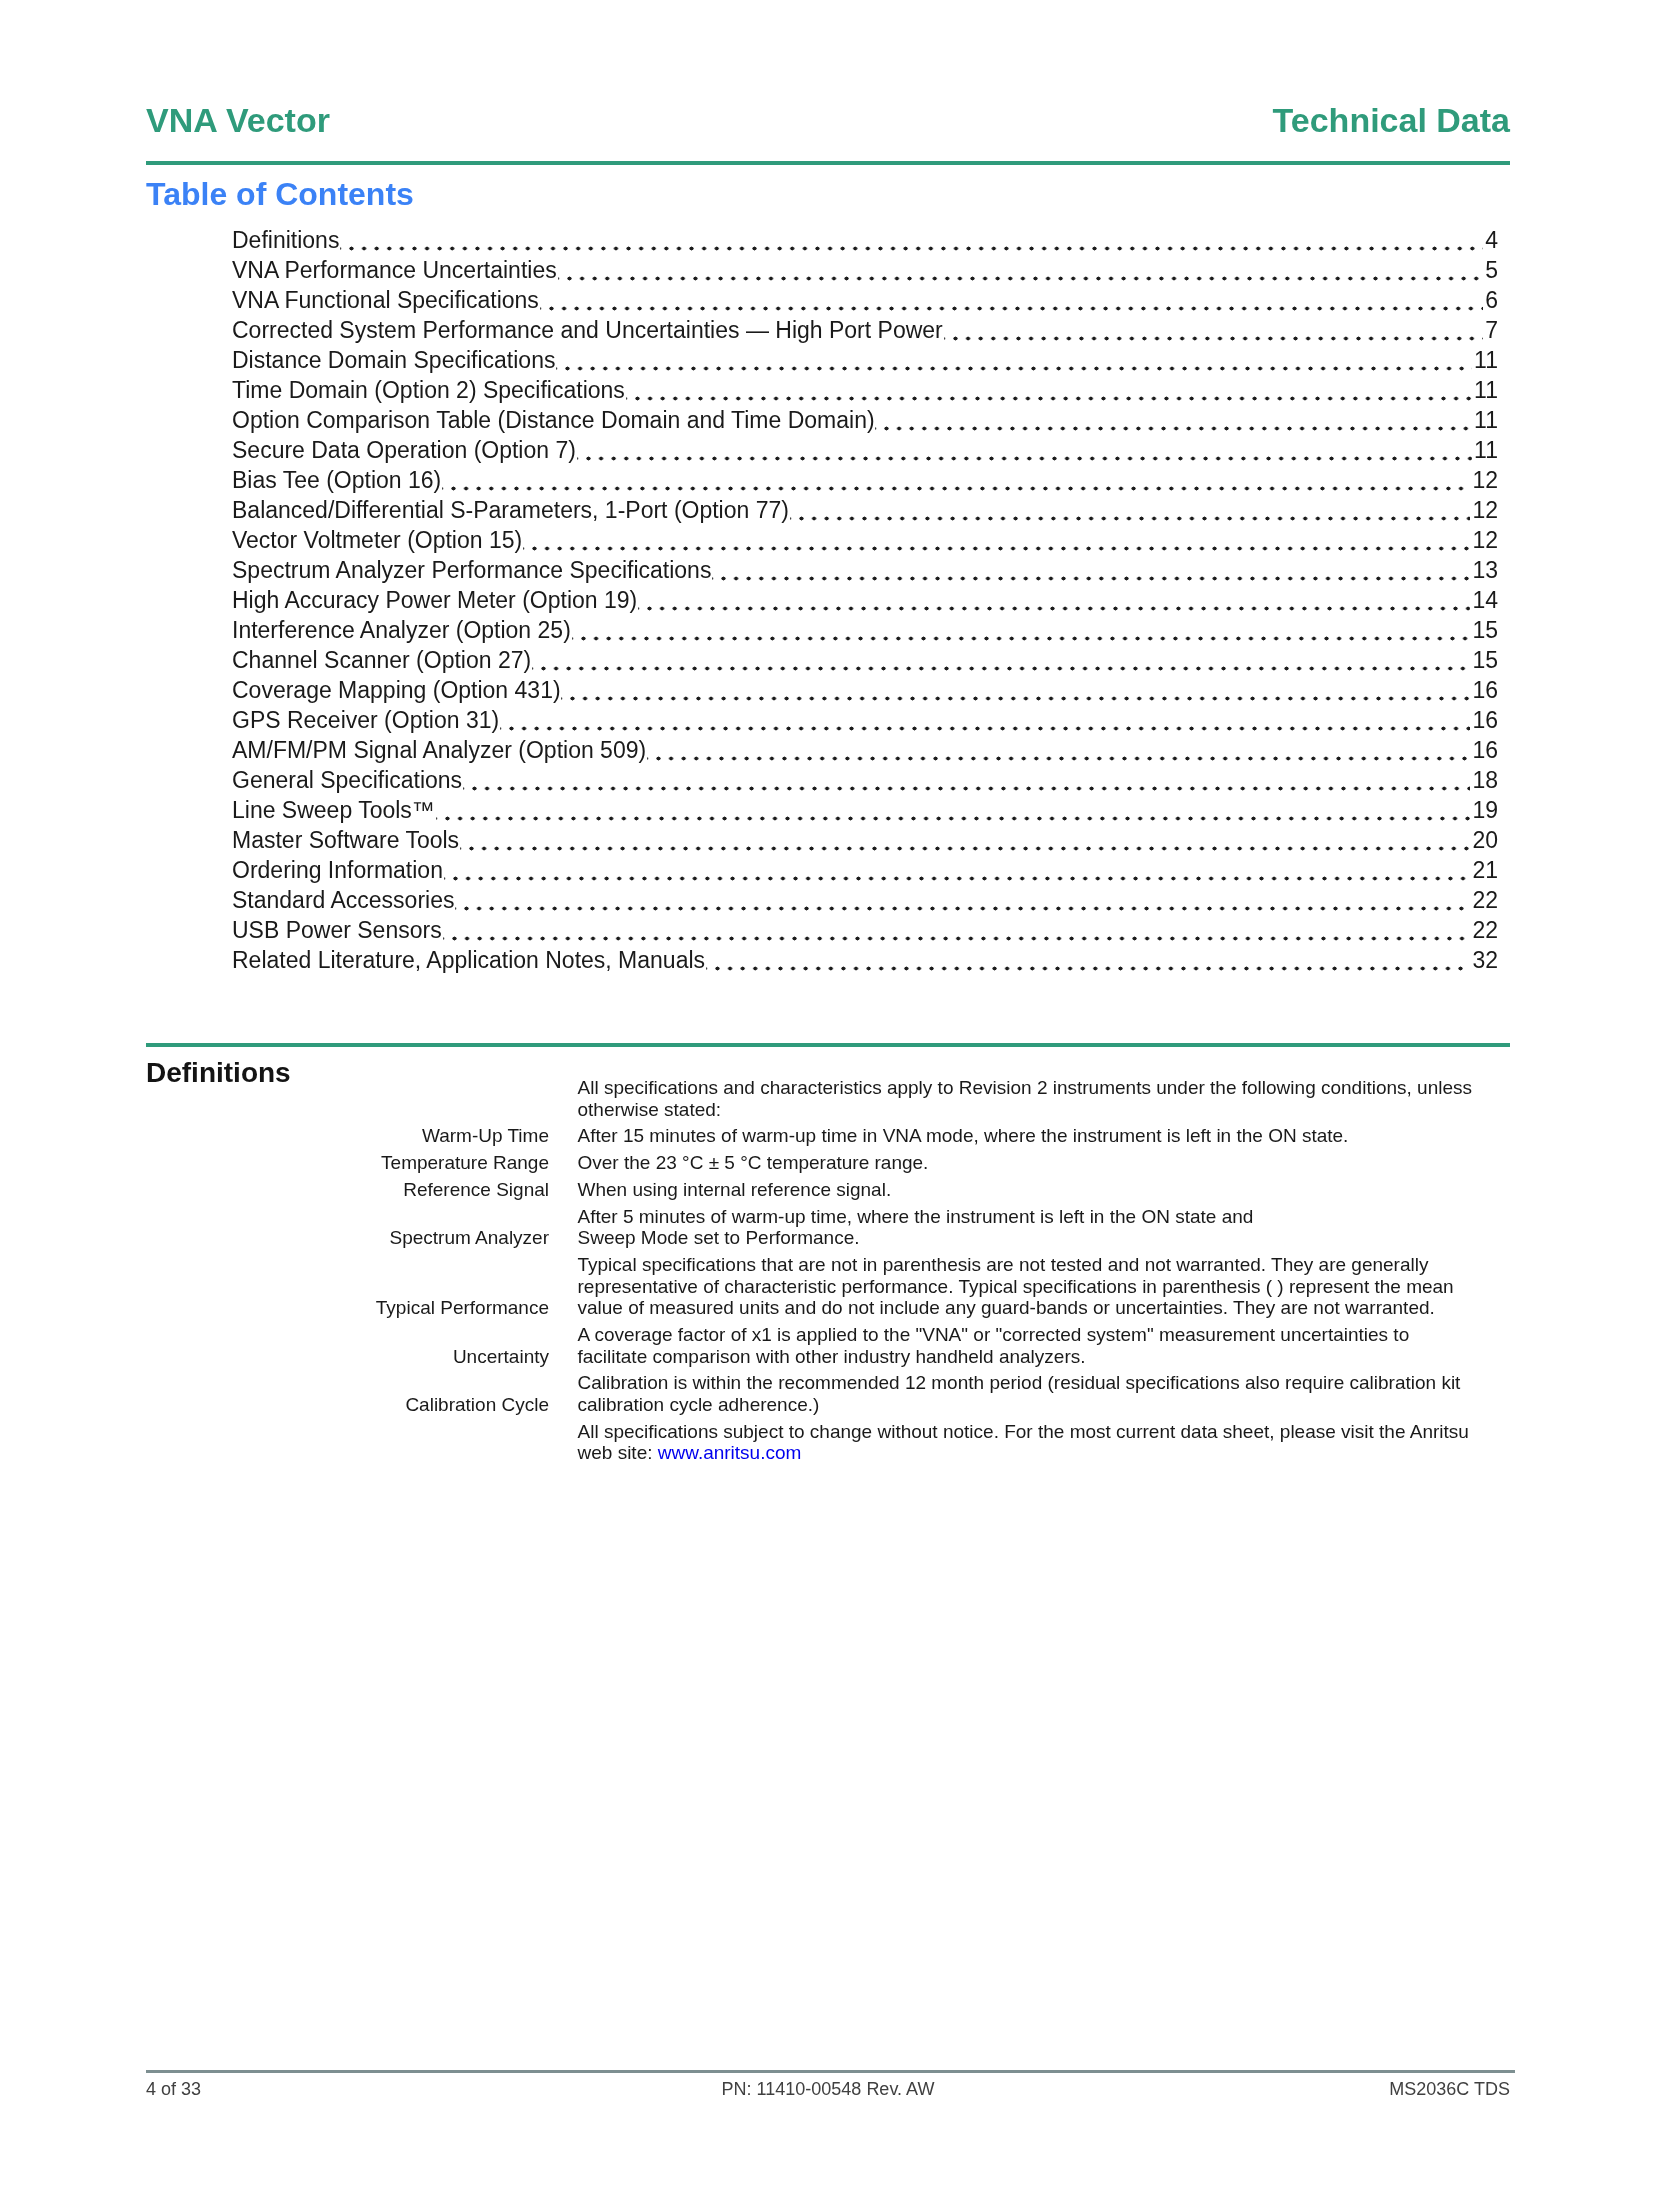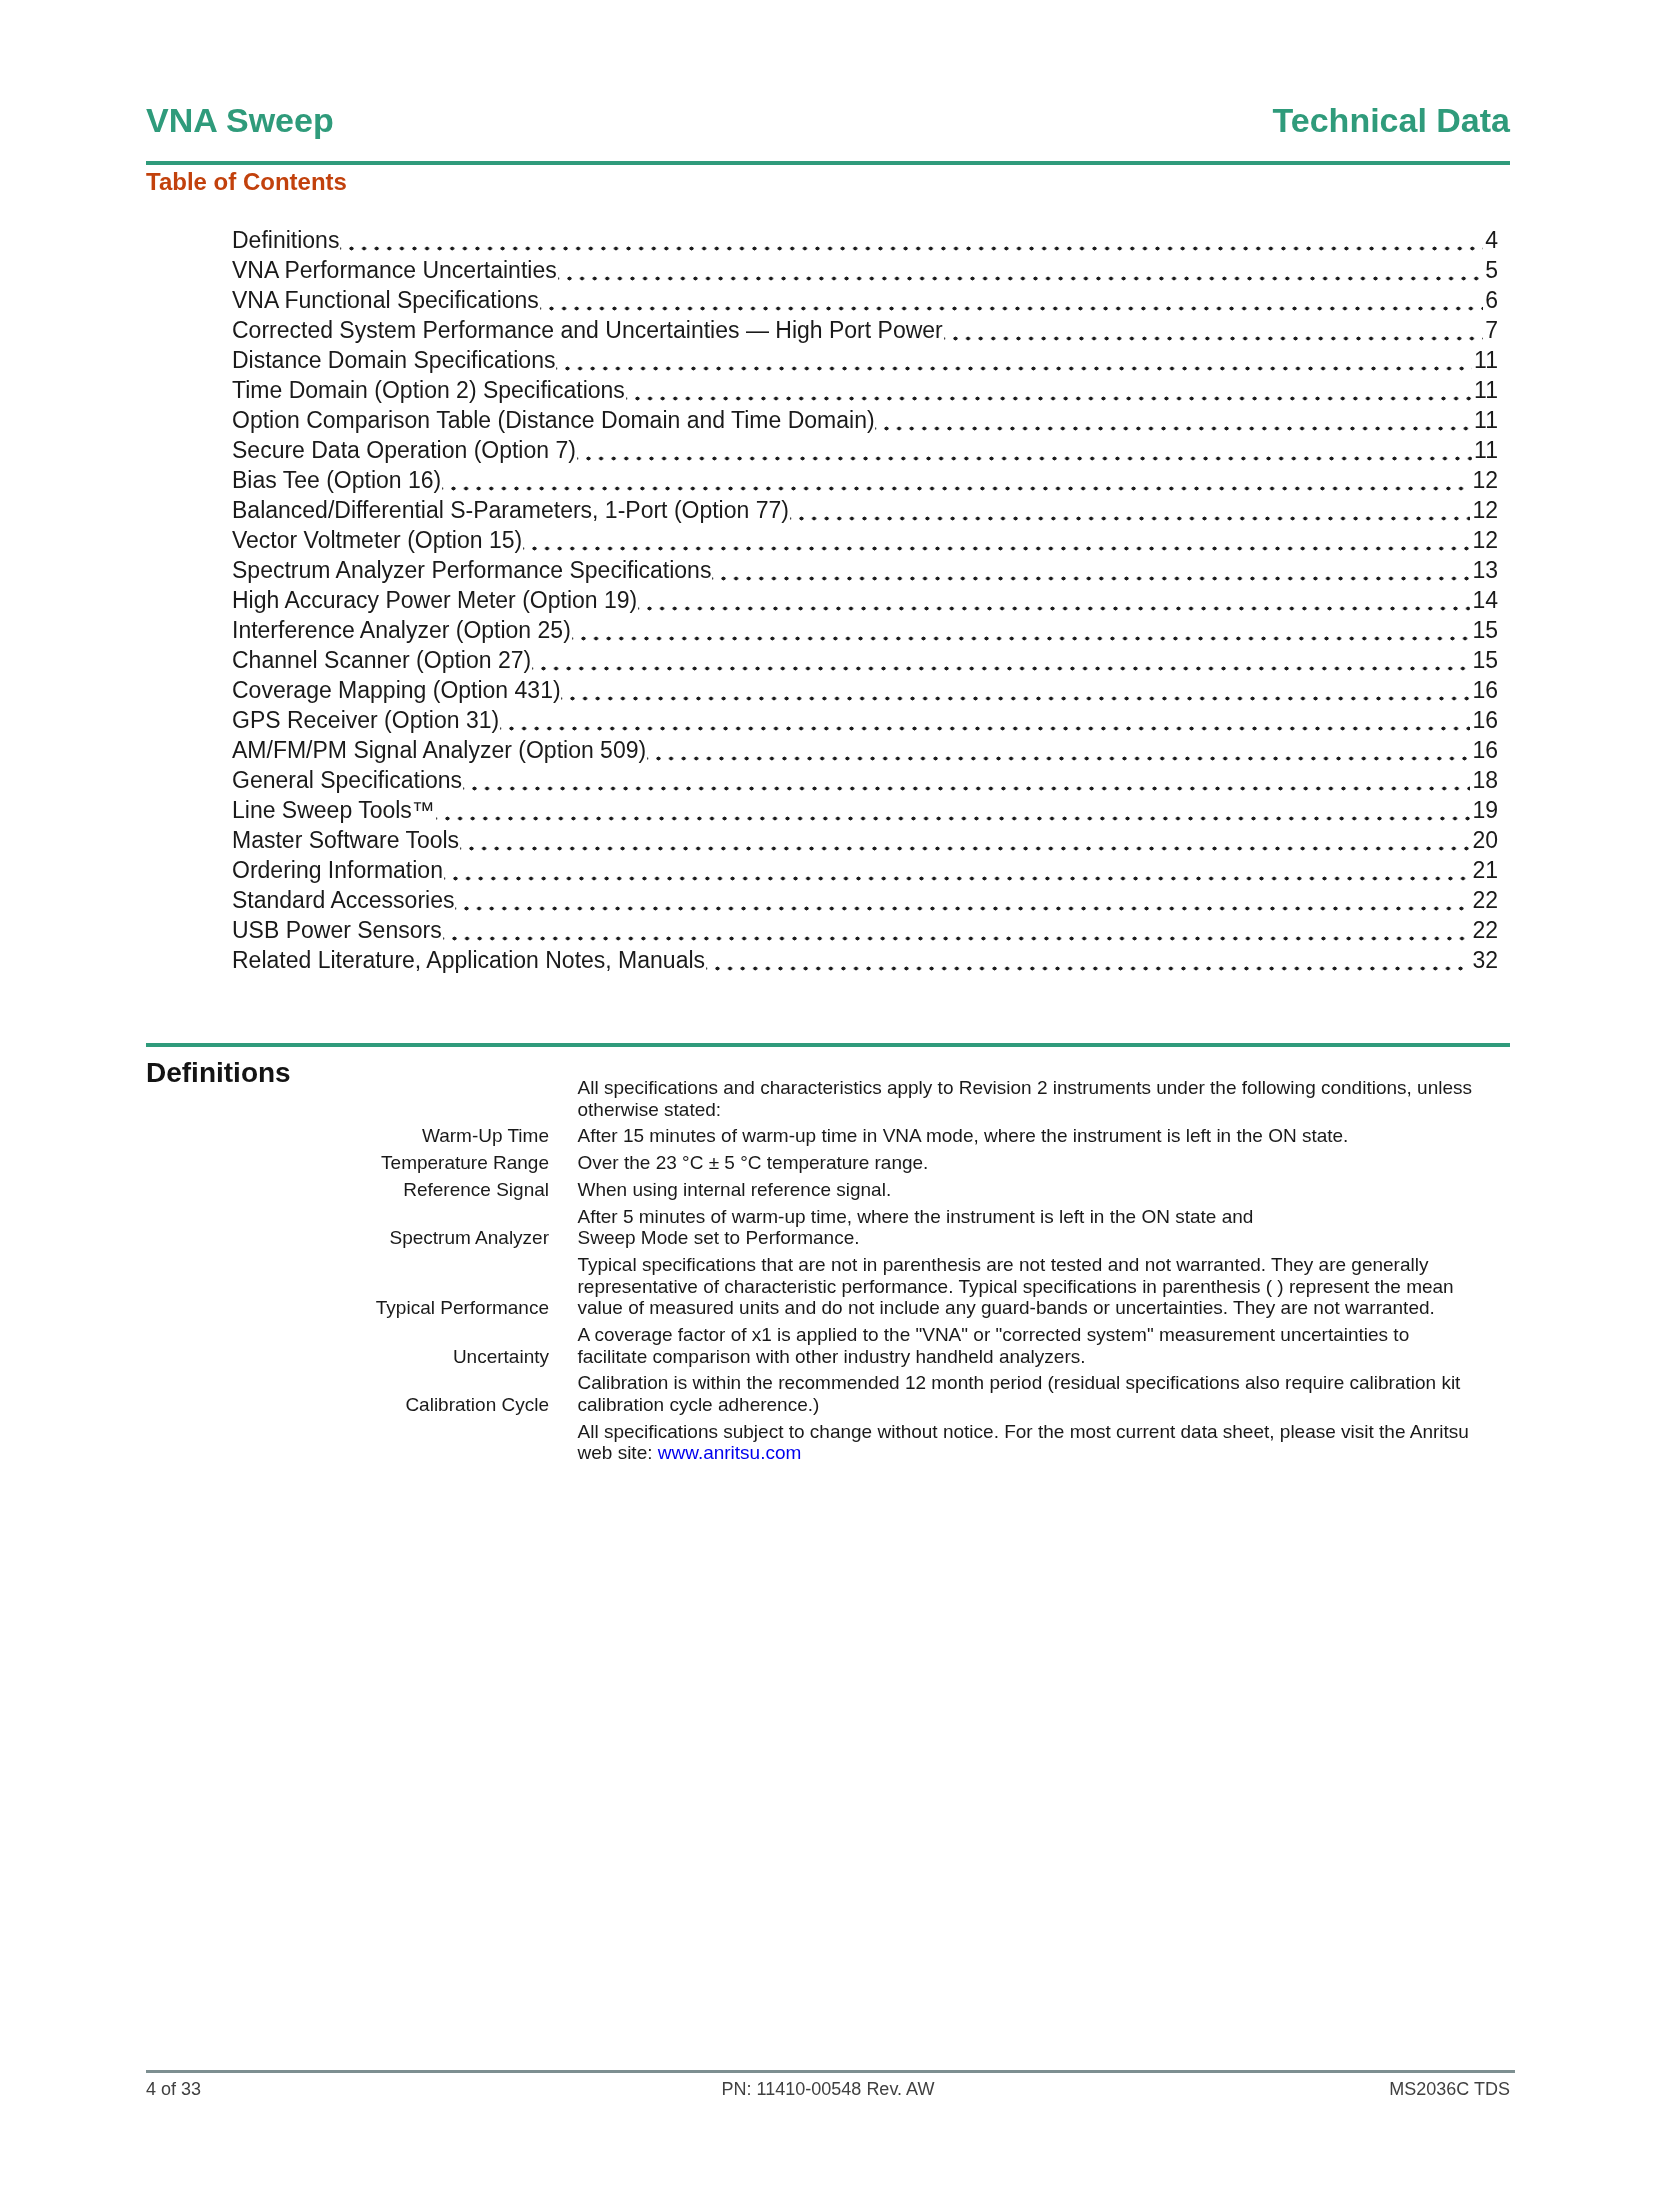--- a/index.html
+++ b/index.html
@@ -24,22 +24,22 @@
     color: var(--accent);
     white-space: nowrap;
   }
   #title-left { left: 146px; }
   #title-right { right: 150px; }
   .rule { position: absolute; left: 146px; right: 150px; background: var(--accent); }
   #header-rule { top: 161px; height: 4.3px; }
 
   
   #toc-heading {
-    position: absolute; left: 146px; top: 168px;
-    font-size: 24px; font-weight: 700; color: #c2410c;
+    position: absolute; left: 146px; top: 176px;
+    font-size: 32px; font-weight: 700; color: #3b82f6;
     white-space: nowrap;
   }
   #toc-list { position: absolute; left: 232px; top: 227px; width: 1266px; }
   .toc-row {
     display: flex; align-items: baseline;
     height: 30px; font-size: 23px; color: var(--ink);
   }
   .toc-title { white-space: nowrap; flex: 0 0 auto; }
   .toc-fill {
     flex: 1 1 auto; align-self: stretch; min-width: 15.6px;
@@ -71,21 +71,21 @@
   
   #footer-rule { position: absolute; left: 146px; right: 145px; top: 2070px; height: 2.6px; background: var(--footer-rule); }
   #footer { position: absolute; left: 146px; right: 150px; top: 2079px; height: 35px; font-size: 18px; color: #404040; }
   #footer .f-left { position: absolute; left: 0; top: 0; white-space: nowrap; }
   #footer .f-center { position: absolute; left: 50%; top: 0; transform: translateX(-50%); white-space: nowrap; }
   #footer .f-right { position: absolute; right: 0; top: 0; white-space: nowrap; margin-left: 38px; }
 </style>
 </head>
 <body>
 
-<div id="title-left" class="header-title">VNA Sweep</div>
+<div id="title-left" class="header-title">VNA Vector</div>
 <div id="title-right" class="header-title">Technical Data</div>
 <div id="header-rule" class="rule"></div>
 
 <div id="toc-heading">Table of Contents</div>
 <div id="toc-list">
   <div class="toc-row">
     <span class="toc-title">Definitions</span>
     <span class="toc-fill"></span>
     <span class="toc-page">4</span>
   </div>

